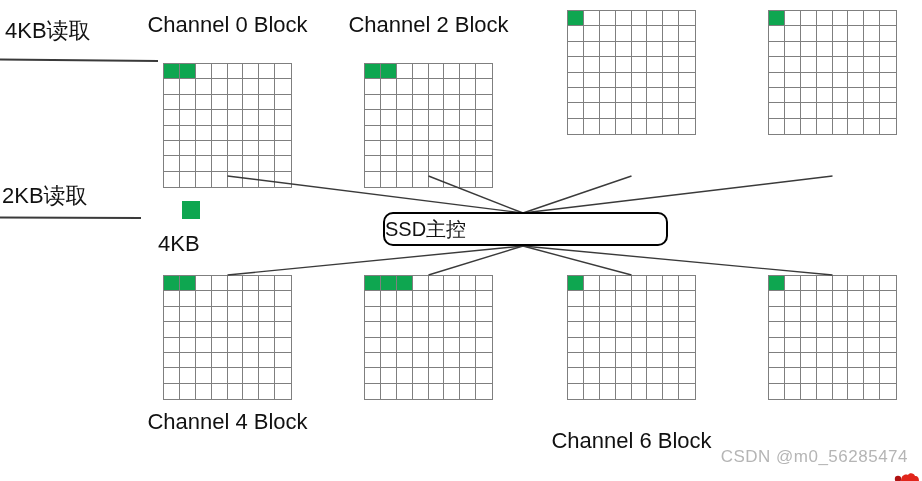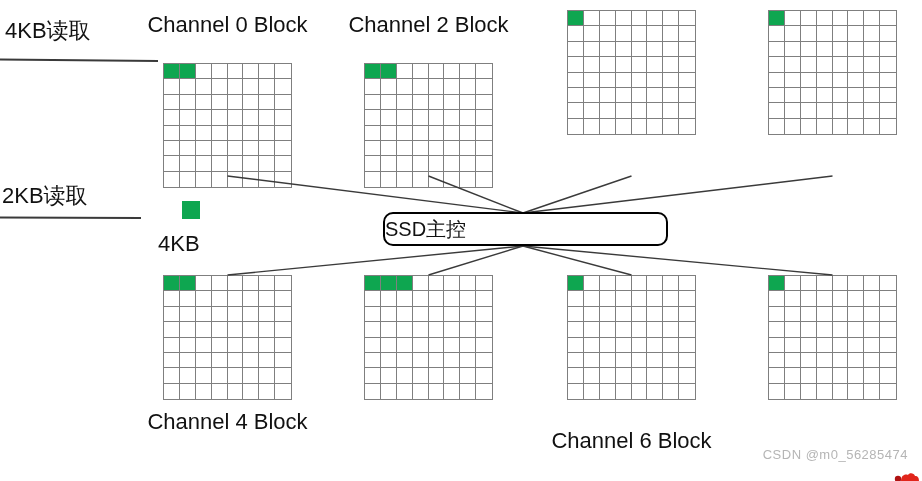--- a/index.html
+++ b/index.html
@@ -40,21 +40,21 @@
     left:383px;top:212px;width:285px;height:34px;box-sizing:border-box;
     border:2px solid #000;border-radius:10px;background:#fff;
     display:flex;align-items:center;justify-content:flex-start;
     font-size:20px;color:var(--text,#111);z-index:3;
   }
   #legend{left:158px;top:201px;display:flex;align-items:flex-end;gap:12px;z-index:2;flex-direction:column;}
   #legend .swatch{width:18px;height:18px;background:var(--filled,#0ea650);}
   #legend .legend-label{font-size:22px;color:var(--text,#111);}
   #connector-svg{left:0;top:0;z-index:1;}
   #watermark{
-    right:14px;top:447px;font-size:13px;letter-spacing:.5px;
+    right:14px;top:447px;font-size:17px;letter-spacing:.5px;
     color:var(--watermark,#b5b5b5);z-index:4;
   }
   #csdn-logo{right:2px;bottom:0;z-index:4;}
 </style>
 </head>
 <body>
 
 <div class="abs side-label" style="left:5px;top:18px;">4KB读取</div>
 <div class="abs side-label" style="left:2px;top:183px;">2KB读取</div>
 

